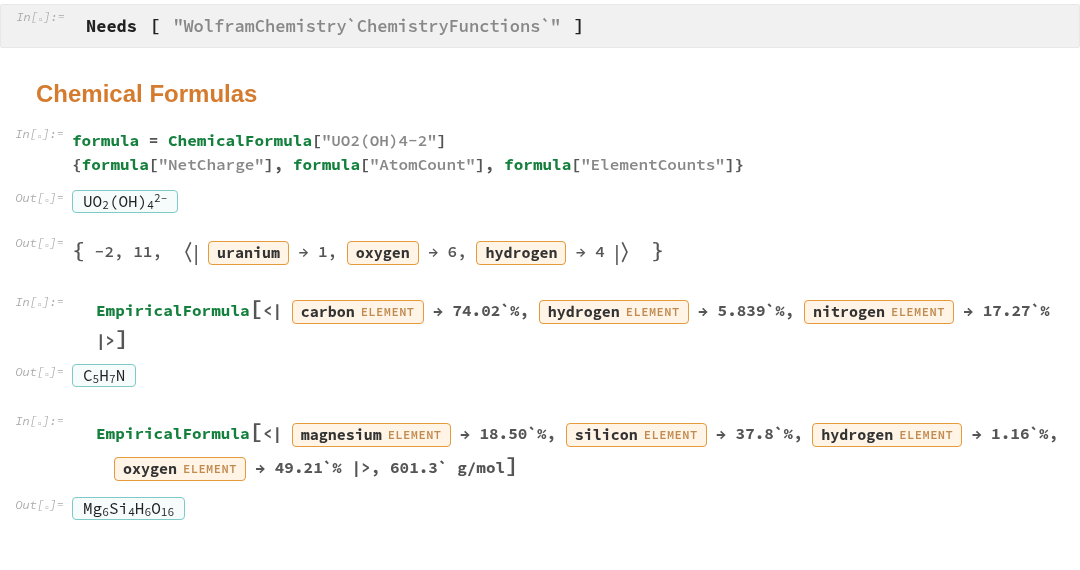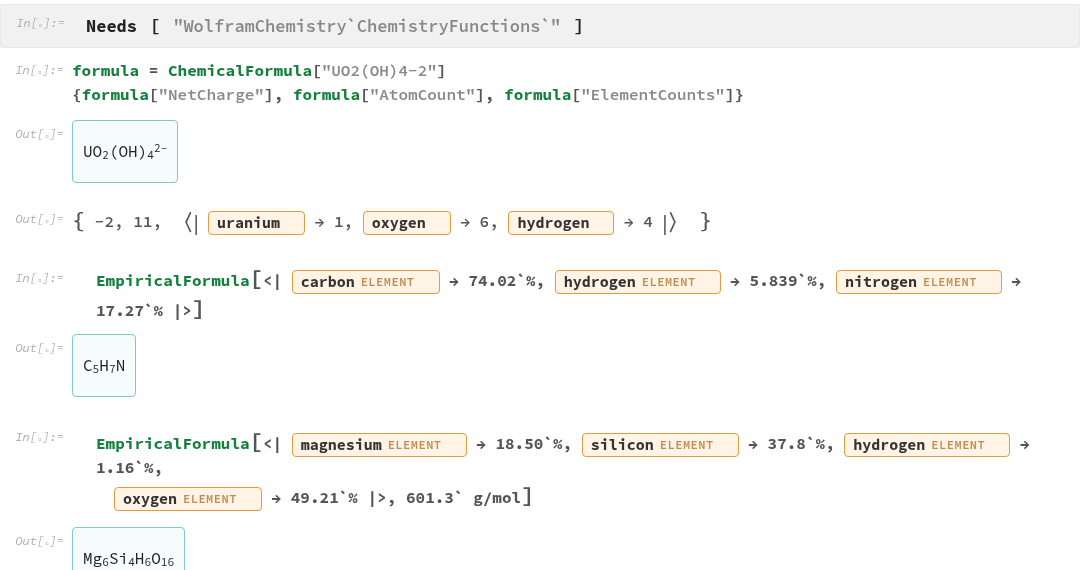--- a/index.html
+++ b/index.html
@@ -1,29 +1,29 @@
 <!DOCTYPE html>
 <html><head>
 <meta charset="utf-8">
 <style>
   html,body{margin:0;padding:0;background:#fff;font-family:"Source Sans Pro","Helvetica Neue",Arial,sans-serif;color:#222;}
   .page{width:1080px;min-height:570px;position:relative;box-sizing:border-box;}
   .cell{display:flex;align-items:flex-start;margin:4px 0;padding:0 4px;}
-  .label-col{flex:0 0 60px;width:60px;text-align:right;padding-top:10px;font-family:"Source Code Pro",Menlo,Consolas,monospace;font-size:12px;color:#a8a8a8;font-style:italic;}
+  .label-col{flex:0 0 60px;width:60px;text-align:right;padding-top:4px;font-family:"Source Code Pro",Menlo,Consolas,monospace;font-size:12px;color:#a8a8a8;font-style:italic;}
   .label-col .bullet{font-style:normal;font-size:9px;vertical-align:middle;color:#b8b8b8;}
   .content-col{flex:1 1 auto;padding:4px 8px;}
   .big-input{background:#f1f1f1;border:1px solid #e7e7e7;border-radius:2px;}
   .big-input .content-col{padding:10px 8px;}
   .fn-text{font-family:"Source Code Pro",Menlo,Consolas,monospace;font-size:17px;font-weight:700;color:#222;margin-left:13px;}
   .code{font-family:"Source Code Pro",Menlo,Consolas,monospace;font-size:16px;color:#555;font-weight:700;margin-left:24px;}
   .sym{color:#15803d;font-weight:700;}
   .str{color:#888;font-weight:600;}
   .section{color:#d57b2e;font-size:24px;font-weight:600;padding:28px 0 10px 36px;}
-  .obox{display:inline-block;border:1px solid #7fc9c9;border-radius:4px;background:#f6fcfc;padding:20px 10px;font-family:"Source Code Pro",Menlo,Consolas,monospace;font-size:16px;color:#222;vertical-align:middle;}
-  .eltag{display:inline-flex;align-items:center;gap:6px;border:1.5px solid #e59a3b;background:#fff4e5;border-radius:4px;padding:2px 24px 2px 8px;font-family:"Source Code Pro",Menlo,Consolas,monospace;color:#333;font-weight:700;vertical-align:middle;line-height:1.2;}
+  .obox{display:inline-block;border:1px solid #7fc9c9;border-radius:4px;background:#f6fcfc;padding:0 10px;font-family:"Source Code Pro",Menlo,Consolas,monospace;font-size:16px;color:#222;vertical-align:middle;}
+  .eltag{display:inline-flex;align-items:center;gap:6px;border:1.5px solid #e59a3b;background:#fff4e5;border-radius:4px;padding:2px 8px 2px 8px;font-family:"Source Code Pro",Menlo,Consolas,monospace;color:#333;font-weight:700;vertical-align:middle;line-height:1.2;}
   .eltag .lab{font-size:15px;}
   .eltag .sub{font-size:12px;color:#c08a50;font-weight:600;letter-spacing:0.5px;}
   sub{font-size:70%;vertical-align:-2px;}
   sup{font-size:70%;vertical-align:5px;}
   .row{margin:4px 0;}
   .thincode{font-family:"Source Code Pro",Menlo,Consolas,monospace;font-size:16px;color:#555;font-weight:600;}
   .assocbar{display:inline-block;font-family:serif;font-size:22px;color:#555;vertical-align:-3px;}
   .arrow{color:#555;}
   .brace{font-family:"Source Code Pro",Menlo,Consolas,monospace;}
 </style>
@@ -34,20 +34,21 @@
 
   <div class="cell big-input">
     <div class="label-col">
       <span>In[</span><span class="bullet">▫</span><span>]:=</span>
     </div>
     <div class="content-col">
       <span class="fn-text">Needs</span><span class="fn-text">[</span><span class="fn-text str">"WolframChemistry`ChemistryFunctions`"</span><span class="fn-text">]</span>
     </div>
   </div>
 
+  <div class="section">Chemical Formulas</div>
 
   <div class="cell">
     <div class="label-col">
       <span>In[</span><span class="bullet">▫</span><span>]:=</span>
     </div>
     <div class="content-col">
       <div class="row code">
         <span class="sym">formula</span><span> = </span><span class="sym">ChemicalFormula</span><span>[</span><span class="str">"UO2(OH)4-2"</span><span>]</span>
       </div>
       <div class="row code">

